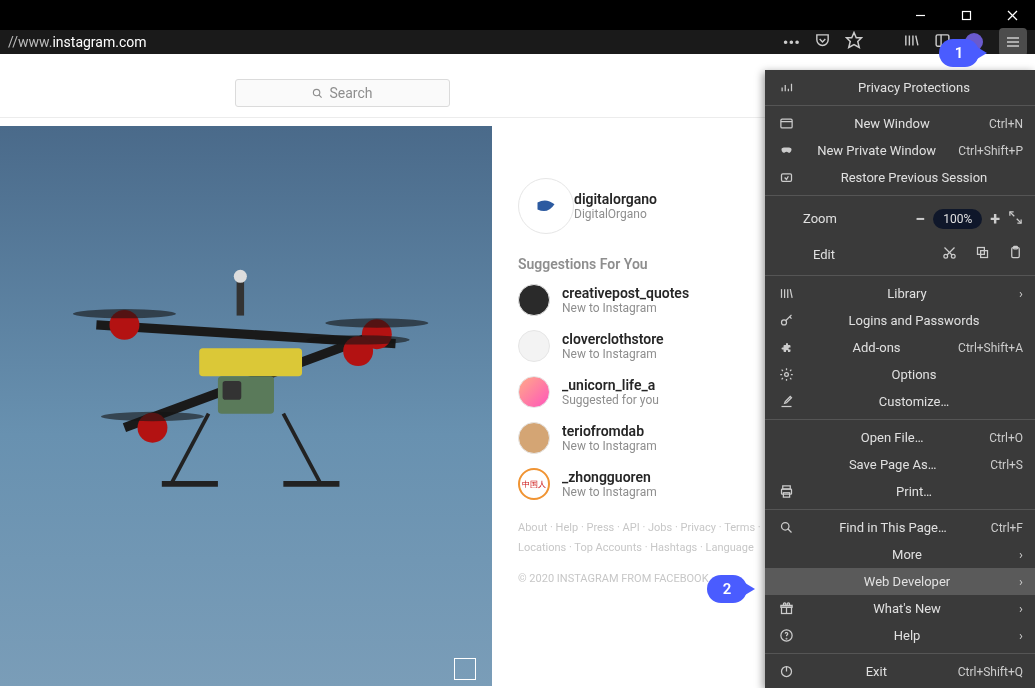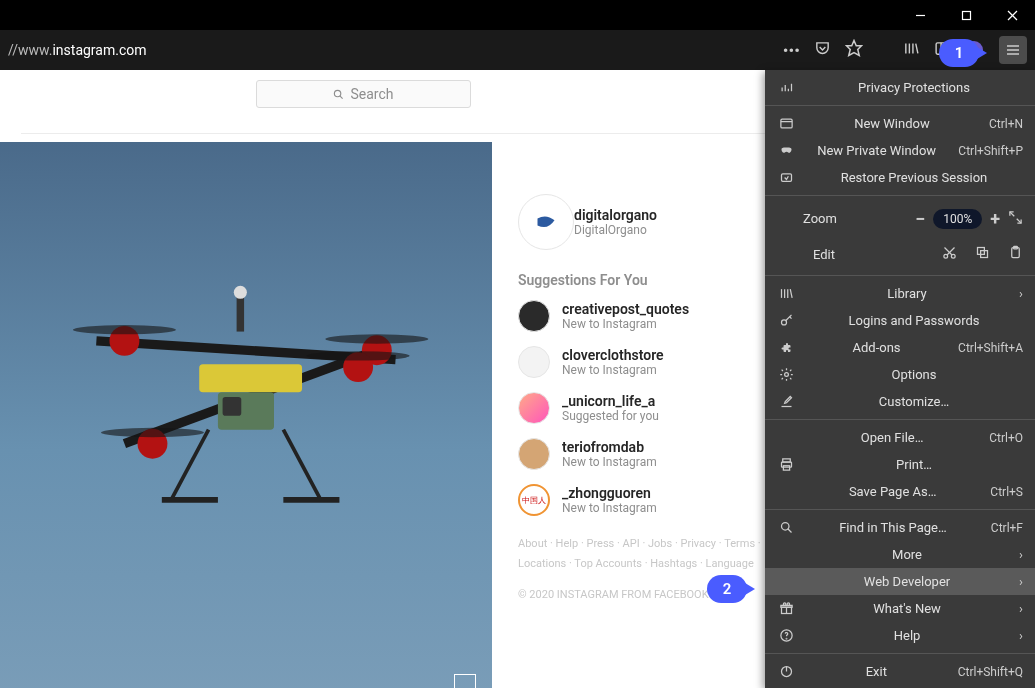--- a/index.html
+++ b/index.html
@@ -5,35 +5,35 @@
 * { margin: 0; padding: 0; box-sizing: border-box; font-family: -apple-system, BlinkMacSystemFont, "Segoe UI", Roboto, sans-serif; }
 body { width: 1035px; height: 688px; background: #fff; overflow: hidden; position: relative; }
 
 
 .titlebar { height: 30px; background: #000; display: flex; justify-content: flex-end; align-items: center; padding-right: 0; }
 .win-controls { display: flex; }
 .win-btn { width: 46px; height: 30px; display: flex; align-items: center; justify-content: center; color: #fff; font-size: 12px; }
 .win-btn svg { stroke: #fff; fill: none; }
 
 
-.urlbar { height: 40px; background: #1a1a1a; display: flex; align-items: center; padding: 0 8px; }
+.urlbar { height: 24px; background: #1a1a1a; display: flex; align-items: center; padding: 0 8px; }
 .url-text { color: #bbb; font-size: 14px; }
 .url-text .domain { color: #fff; }
 .url-spacer { flex: 1; }
 .url-icons { display: flex; gap: 14px; align-items: center; color: #ccc; font-size: 17px; margin-right: 20px; }
 .url-icons span { cursor: default; }
 .toolbar-icons { display: flex; gap: 14px; align-items: center; color: #bbb; margin-left: 20px; margin-right: 10px; }
 .hamburger { width: 28px; height: 28px; background: #4c4c4c; border-radius: 4px; display: flex; align-items: center; justify-content: center; margin-left: 6px; }
 
 
 .content { display: flex; height: calc(100% - 70px); }
 .page { flex: 1; background: #fff; padding-top: 10px; position: relative; }
 
 
-.ig-header { display: flex; align-items: flex-start; padding: 0 10px 10px 0; border-bottom: 1px solid #ececec; height: 54px; margin-left: 21px; }
+.ig-header { display: flex; align-items: flex-end; padding: 0 10px 10px 0; border-bottom: 1px solid #ececec; height: 54px; }
 .ig-header-spacer { width: 235px; }
 .search-box { width: 215px; height: 28px; background: #fafafa; border: 1px solid #dbdbdb; border-radius: 3px; display: flex; align-items: center; justify-content: center; color: #8e8e8e; font-size: 14px; gap: 6px; }
 .ig-nav { display: flex; gap: 22px; margin-left: auto; align-items: center; padding-right: 6px; }
 .ig-nav-icon { font-size: 22px; color: #262626; }
 
 
 .ig-main { display: flex; padding: 8px 0 0 0; }
 .feed-image { width: 492px; height: 560px; background: linear-gradient(180deg, #4a6a8a 0%, #6891b0 55%, #7a9db8 100%); position: relative; overflow: hidden; }
 
 
@@ -378,33 +378,33 @@
       <span class="menu-label">Customize…</span>
     </div>
   </div>
   <div class="menu-group">
     <div class="menu-item">
       <span class="menu-icon"></span>
       <span class="menu-label">Open File…</span>
       <span class="menu-shortcut">Ctrl+O</span>
     </div>
     <div class="menu-item">
+      <span class="menu-icon"></span>
+      <span class="menu-label">Save Page As…</span>
+      <span class="menu-shortcut">Ctrl+S</span>
+    </div>
+    <div class="menu-item">
       <span class="menu-icon">
           <svg viewBox="0 0 24 24" fill="none" stroke="currentColor" stroke-width="2">
             <rect x="6" y="3" width="12" height="5"></rect>
             <rect x="4" y="8" width="16" height="8" rx="1"></rect>
             <rect x="7" y="14" width="10" height="7"></rect>
           </svg>
         </span>
       <span class="menu-label">Print…</span>
-    </div>
-    <div class="menu-item">
-      <span class="menu-icon"></span>
-      <span class="menu-label">Save Page As…</span>
-      <span class="menu-shortcut">Ctrl+S</span>
     </div>
   </div>
   <div class="menu-group">
     <div class="menu-item">
       <span class="menu-icon">
           <svg viewBox="0 0 24 24" fill="none" stroke="currentColor" stroke-width="2">
             <circle cx="10" cy="10" r="6"></circle>
             <line x1="20" y1="20" x2="14" y2="14"></line>
           </svg>
         </span>

